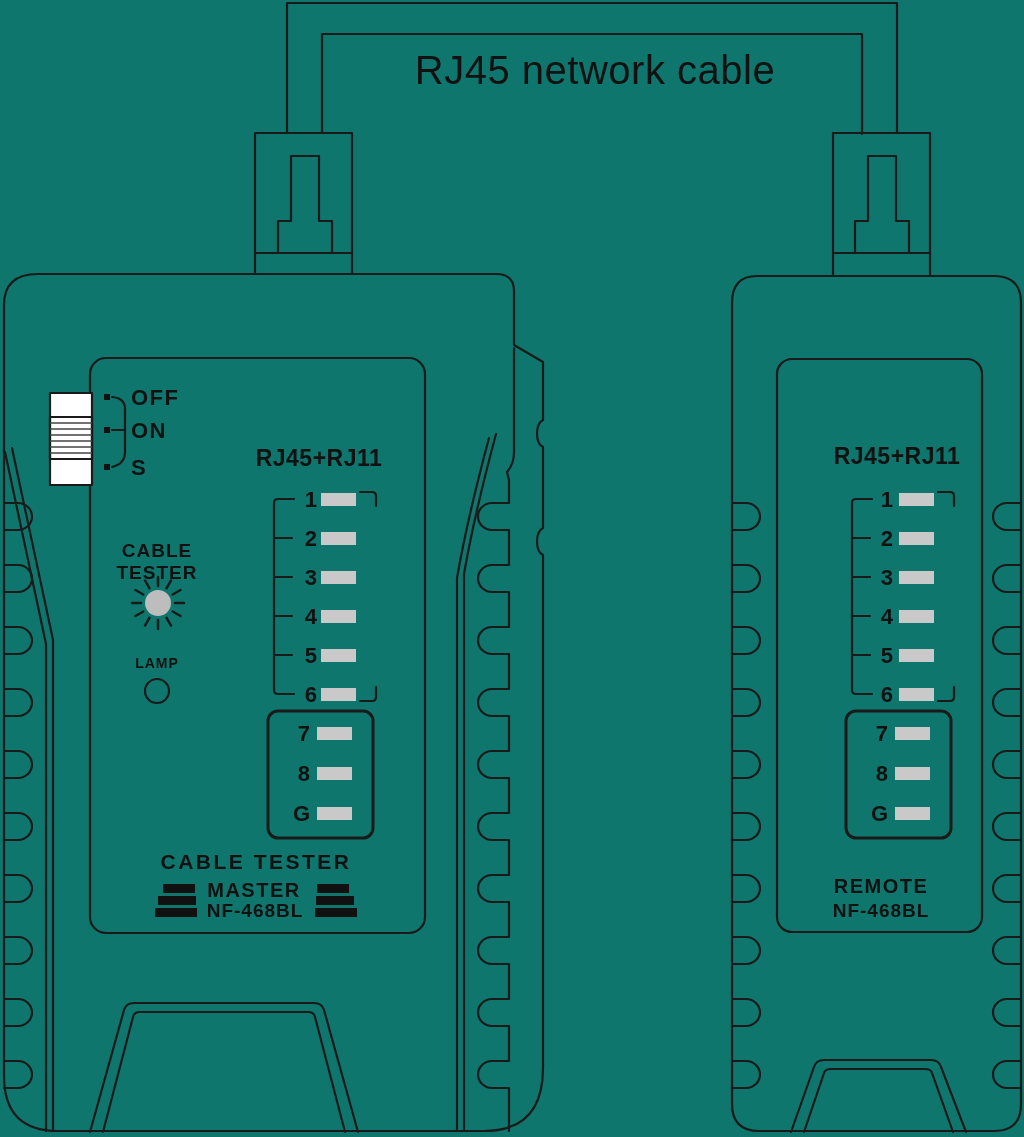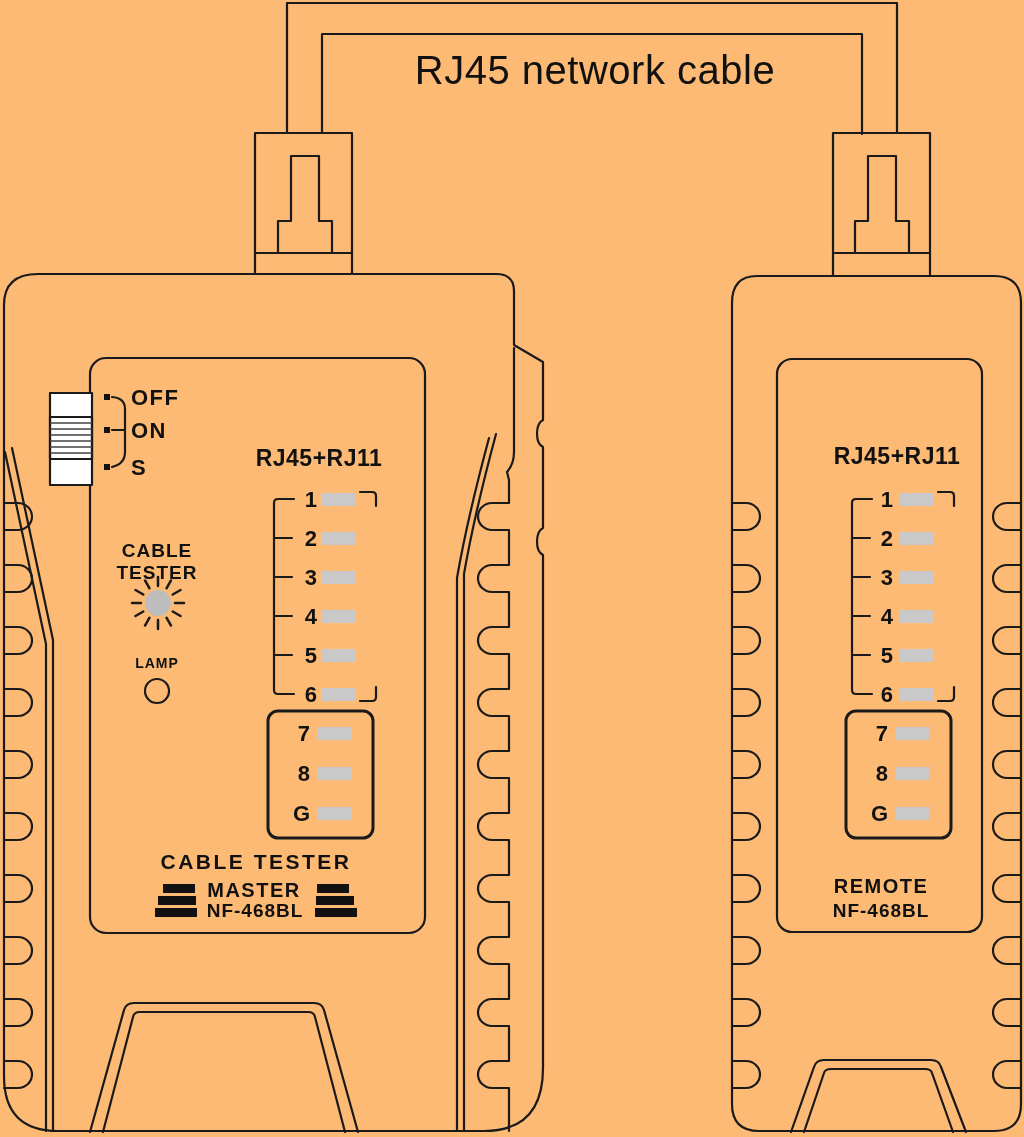--- a/index.html
+++ b/index.html
@@ -1,16 +1,16 @@
 <!DOCTYPE html>
 <html><head>
 <meta charset="utf-8">
 <style>
   html,body{margin:0;padding:0;background:#fff;}
-  .stage{width:1024px;height:1137px;background:#fdba74;position:relative;overflow:hidden;}
+  .stage{width:1024px;height:1137px;background:#0f766e;position:relative;overflow:hidden;}
   svg{display:block;}
   .ln{stroke:#1a1a1a;stroke-width:2.2;fill:none;stroke-linejoin:round;stroke-linecap:round;}
   .ln-thick{stroke:#1a1a1a;stroke-width:3;fill:none;stroke-linejoin:round;}
   .ln-thin{stroke:#444;stroke-width:1.5;fill:none;}
   .white-fill{fill:#ffffff;}
   text{font-family:"Liberation Sans", sans-serif;fill:#111;}
   .t-cable{font-size:40px;font-weight:400;letter-spacing:0.5px;}
   .t-sw{font-size:22px;font-weight:bold;letter-spacing:1.5px;}
   .t-small{font-size:19px;font-weight:bold;letter-spacing:1px;}
   .t-lamp{font-size:14px;font-weight:bold;letter-spacing:1px;}

